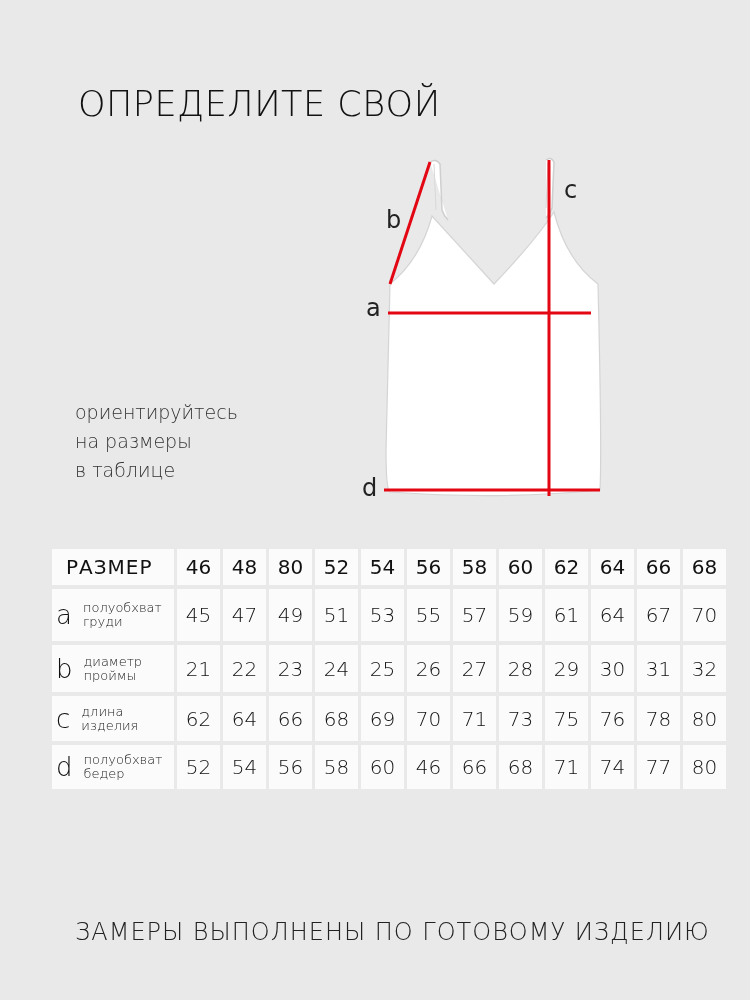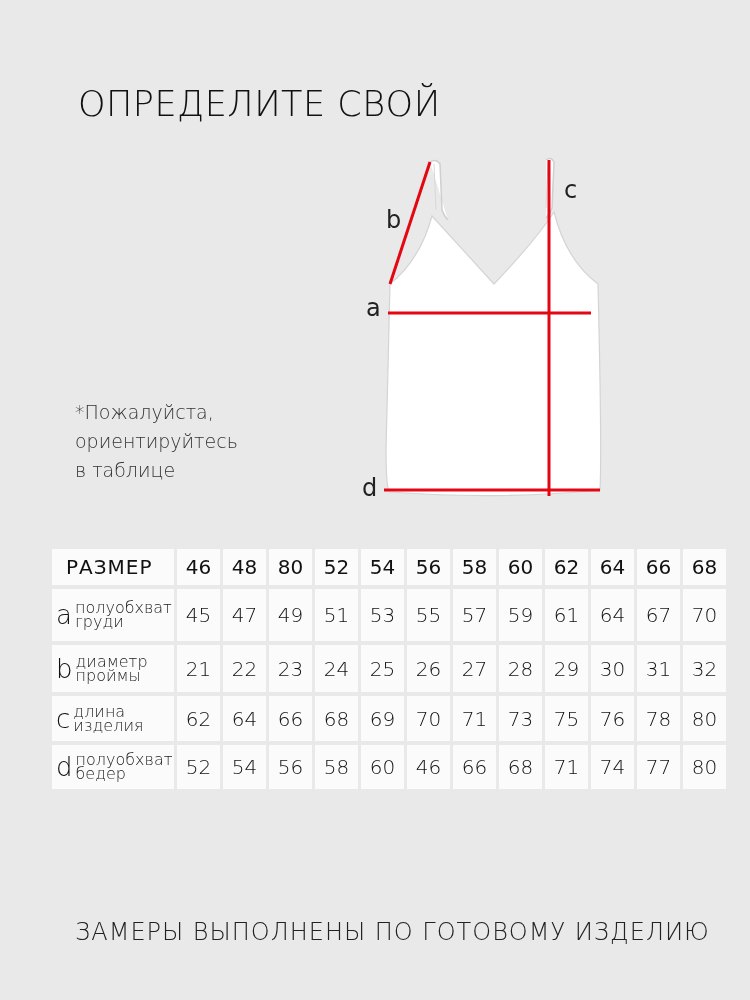--- a/index.html
+++ b/index.html
@@ -12,34 +12,34 @@
   .diagram{position:absolute;left:350px;top:150px;width:260px;height:360px;}
   .diagram .lbl{position:absolute;font-size:24px;color:#222;line-height:1;}
   table.sz{position:absolute;left:49px;top:545px;border-collapse:separate;border-spacing:3px 4px;}
   table.sz td{background:#fbfbfb;text-align:center;vertical-align:middle;padding:0;font-size:20px;color:#111;font-weight:300;}
   table.sz tr.hdr td{height:36px;font-size:20px;font-weight:400;}
   table.sz tr.hdr td.first{font-size:20px;letter-spacing:1px;}
   table.sz td.num{width:43px;}
   table.sz td.first{width:122px;text-align:left;}
   .rowlbl{display:flex;align-items:center;padding-left:4px;}
   .rowlbl .letter{font-size:26px;line-height:1;margin-right:3px;font-weight:300;}
-  .rowlbl .desc{font-size:16px;line-height:14px;color:#222;}
+  .rowlbl .desc{font-size:13px;line-height:14px;color:#222;margin-left:8px;}
   .hdrlbl{padding-left:14px;}
   .footer{position:absolute;left:75px;top:918px;font-size:24px;letter-spacing:1px;color:#222;font-weight:300;white-space:nowrap;}
 </style>
 </head>
 <body>
 
 <div class="title">
   <div>ОПРЕДЕЛИТЕ СВОЙ</div>
 </div>
 
 <div class="note">
-  <div>*Пожалуйста,</div>
   <div>ориентируйтесь</div>
+  <div>на размеры</div>
   <div>в таблице</div>
 </div>
 
 <div class="diagram">
   <svg width="260" height="360" viewBox="0 0 260 360">
 
     <path d="M80 12 Q86 8 90 14 L92 60 Q94 66 98 70" fill="#fff" stroke="#cfcfcf" stroke-width="1.5"></path>
     <path d="M196 10 Q201 6 204 12 L202 58 Q200 64 196 68" fill="#fff" stroke="#cfcfcf" stroke-width="1.5"></path>
     <path d="M84 14 L86 60" stroke="#d8d8d8" stroke-width="1"></path>
     <path d="M198 12 L196 58" stroke="#d8d8d8" stroke-width="1"></path>

